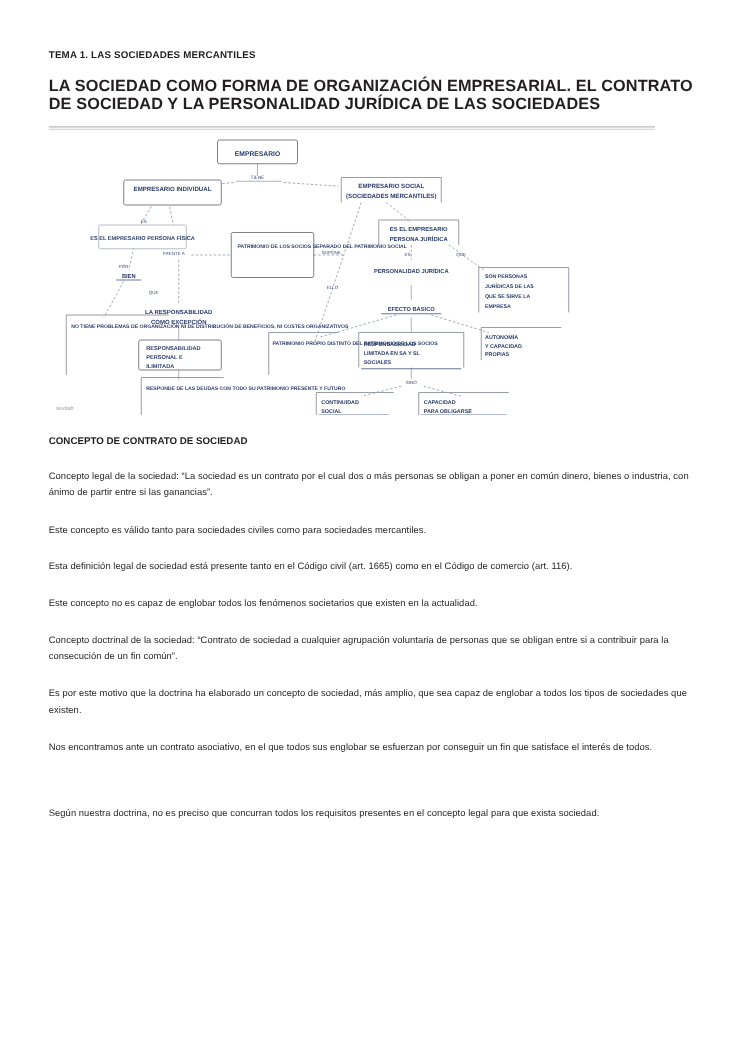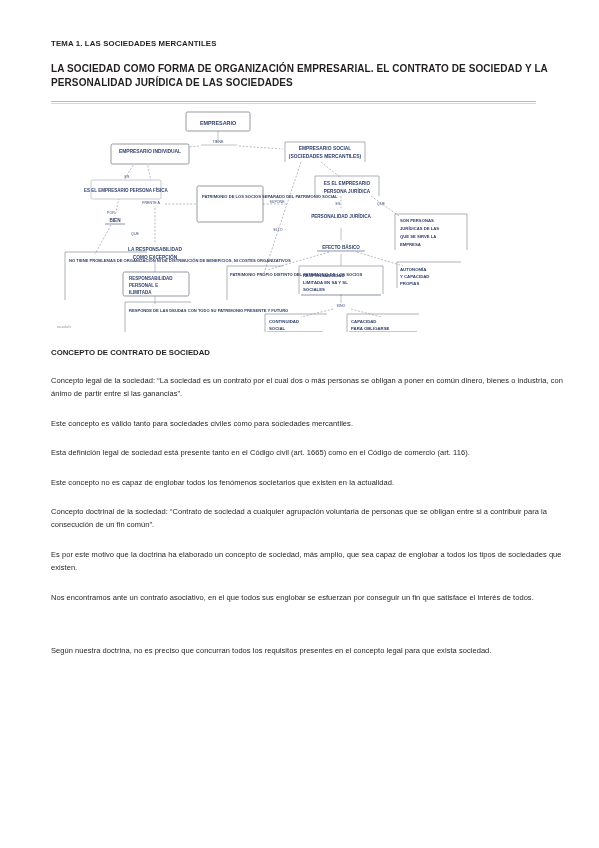--- a/index.html
+++ b/index.html
@@ -11,21 +11,21 @@
   body {
     width: 599px;
     height: 848px;
     position: relative;
     font-family: "Liberation Sans", sans-serif;
     color: #231f20;
     overflow: hidden;
   }
   .page {
     position: absolute;
-    left: 16px; top: 0;
+    left: 4px; top: 0;
     width: 502px;
     height: 848px;
     padding: 0;
     box-sizing: border-box;
   }
   .content {
     position: absolute;
     left: 35px;
     top: 38px;
     width: 530px;
@@ -33,21 +33,21 @@
 
   
   .h-title {
     font-size: 7.8px;
     line-height: 11px;
     letter-spacing: 0.15px;
     margin: 0 0 13px 0;
     color: #231f20;
   }
   .h-sub {
-    font-size: 10px;
+    font-size: 13px;
     line-height: 13.5px;
     letter-spacing: 0.1px;
     margin: 0 0 12px 0;
     color: #231f20;
   }
   .h-sec {
     font-size: 7.8px;
     line-height: 11px;
     letter-spacing: 0.1px;
     margin: 0 0 10px 0;

